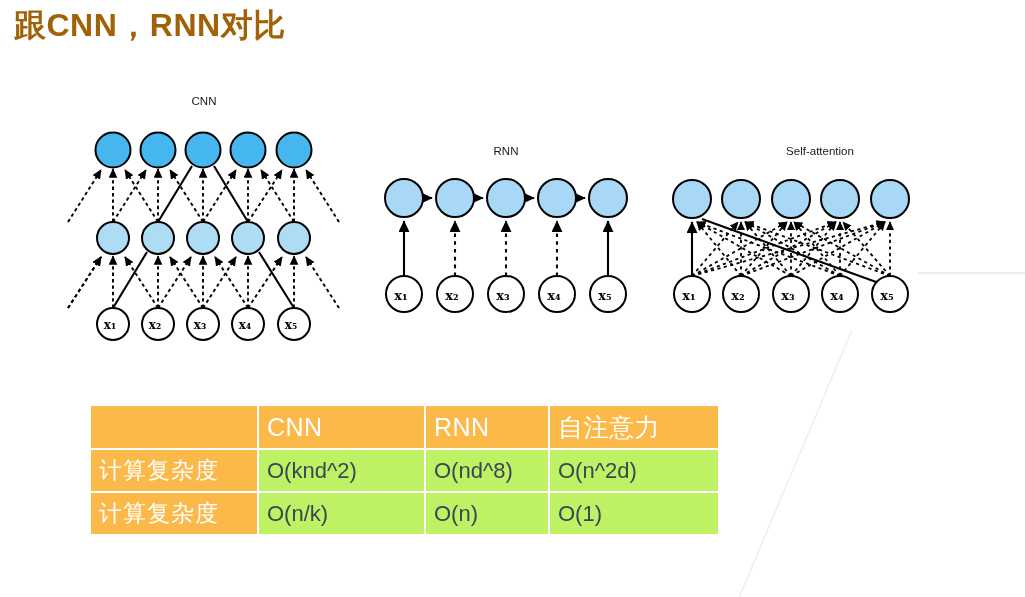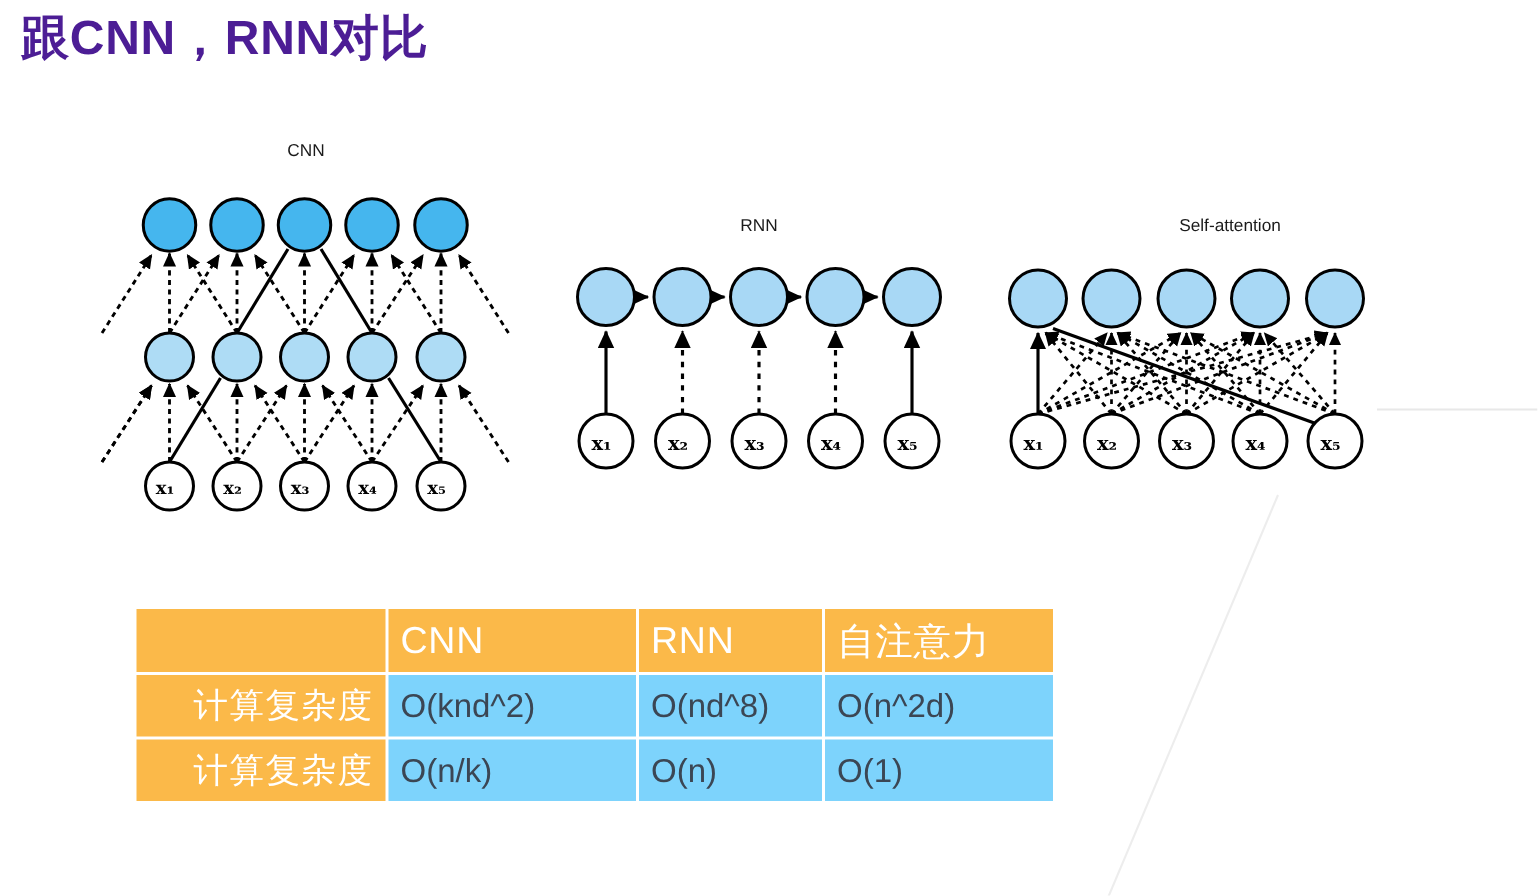--- a/index.html
+++ b/index.html
@@ -17,21 +17,21 @@
   }
 
   
   #slide-title {
     position: absolute;
     left: 14px;
     top: 4px;
     font-size: 32px;
     font-weight: 700;
     letter-spacing: 0.5px;
-    color: #4c1d95;
+    color: #a16207;
     white-space: nowrap;
   }
 
   
   .deco-layer {
     position: absolute;
     left: 0;
     top: 0;
     width: 1025px;
     height: 597px;
@@ -70,46 +70,45 @@
   #compare-table td, #compare-table th {
     padding: 0 8px;
     text-align: left;
     vertical-align: middle;
     font-weight: normal;
     box-sizing: border-box;
   }
   .col-label { width: 166px; }
   .col-val   { width: 165px; }
   .col-val2  { width: 122px; }
-  .col-val3  { width: 152px; }
+  .col-val3  { width: 168px; }
 
   #compare-table thead th {
     height: 42px;
     background: #FBB949;
     color: #ffffff;
     font-size: 25px;
     letter-spacing: 0.5px;
   }
   #compare-table thead th.corner {
     background: #FBB949;
   }
   #compare-table tbody th.rowhead {
     height: 41px;
     background: #FBB949;
     color: #ffffff;
     font-size: 23px;
     letter-spacing: 1px;
-    text-align: right;
   }
   #compare-table tbody td.cell {
     height: 41px;
     font-size: 22px;
     color: #3b4654;
   }
-  #compare-table tbody tr.band-a td.cell { background: #7dd3fc; }
+  #compare-table tbody tr.band-a td.cell { background: #bef264; }
   #compare-table tbody tr.band-b td.cell { background: #FDF2EA; }
 </style>
 </head>
 <body>
 
 <div id="slide-title">跟CNN，RNN对比</div>
 
 <svg class="deco-layer" viewBox="0 0 1025 597" width="1025" height="597">
   <line x1="918" y1="273" x2="1025" y2="273" stroke="#e8e8e8" stroke-width="1.4"></line>
   <line x1="852" y1="330" x2="738" y2="600" stroke="#ededed" stroke-width="1.4"></line>

